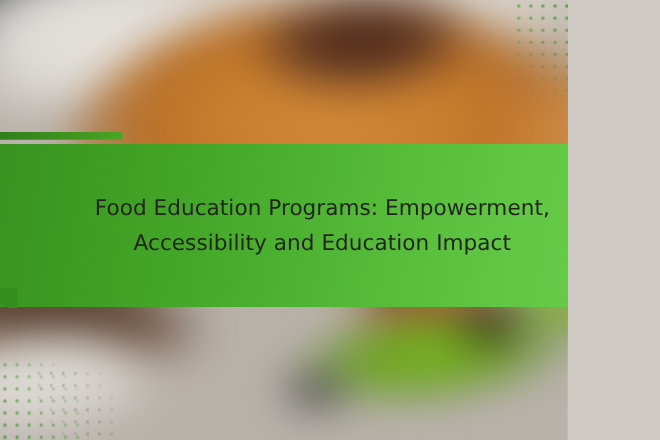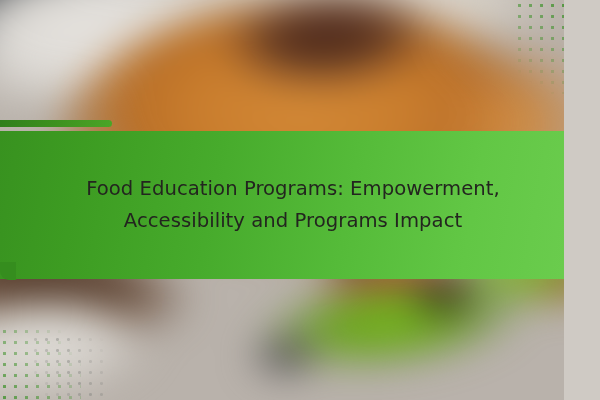--- a/index.html
+++ b/index.html
@@ -7,21 +7,21 @@
   html, body {
     width: 600px;
     height: 400px;
     overflow: hidden;
     background: #cfcac4;
     font-family: "DejaVu Sans", sans-serif;
   }
 
   #stage {
     position: relative;
-    width: 564px;
+    width: 516px;
     height: 400px;
     overflow: hidden;
     background: #b9b2ab;
   }
 
   
   .photo {
     position: absolute;
     inset: -40px;
     filter: blur(17px) saturate(1.06);
@@ -292,19 +292,19 @@
 
   <div class="dots dots-tr"></div>
   <div class="dots dots-bl"></div>
   <div class="dots dots-bl-grey"></div>
 
   <div class="accent-bar"></div>
 
   <div class="banner">
     <h1 class="banner-title">
       <span style="display: block;">Food Education Programs: Empowerment,</span>
-      <span style="display: block;">Accessibility and Programs Impact</span>
+      <span style="display: block;">Accessibility and Education Impact</span>
     </h1>
   </div>
 
   <div class="banner-notch"></div>
 
 </div>
 
 </body></html>

